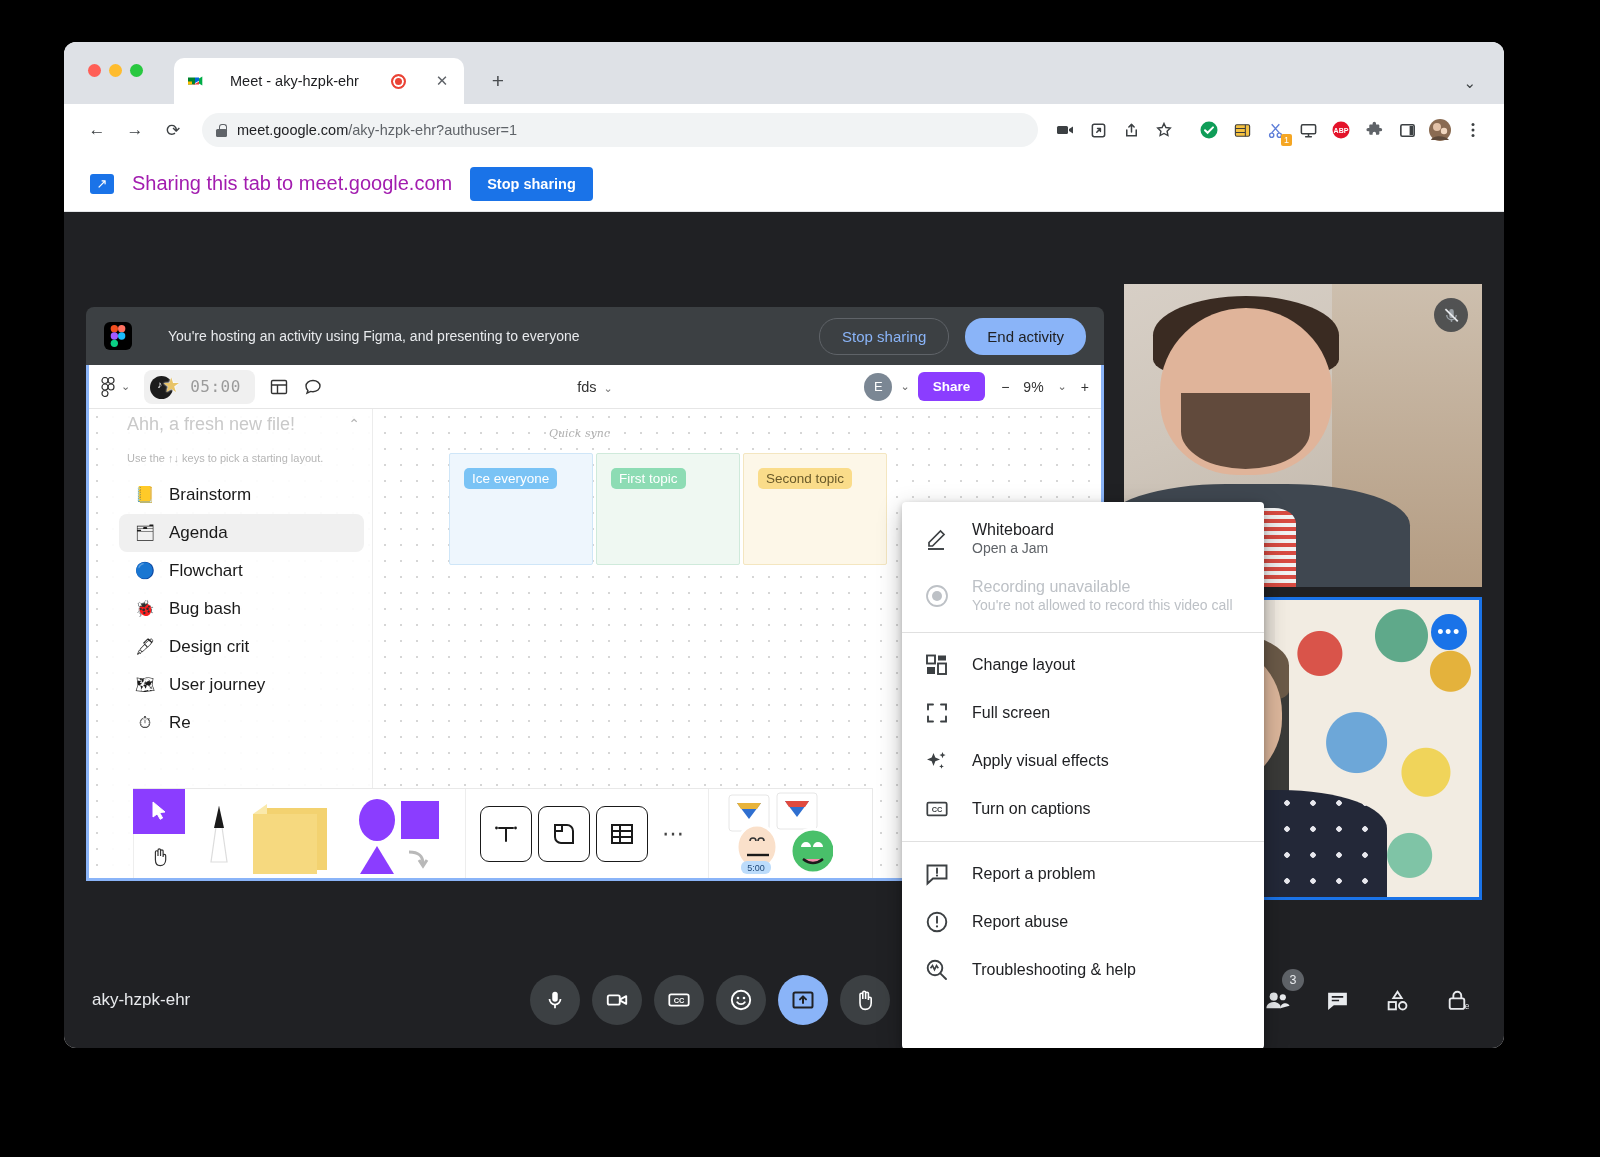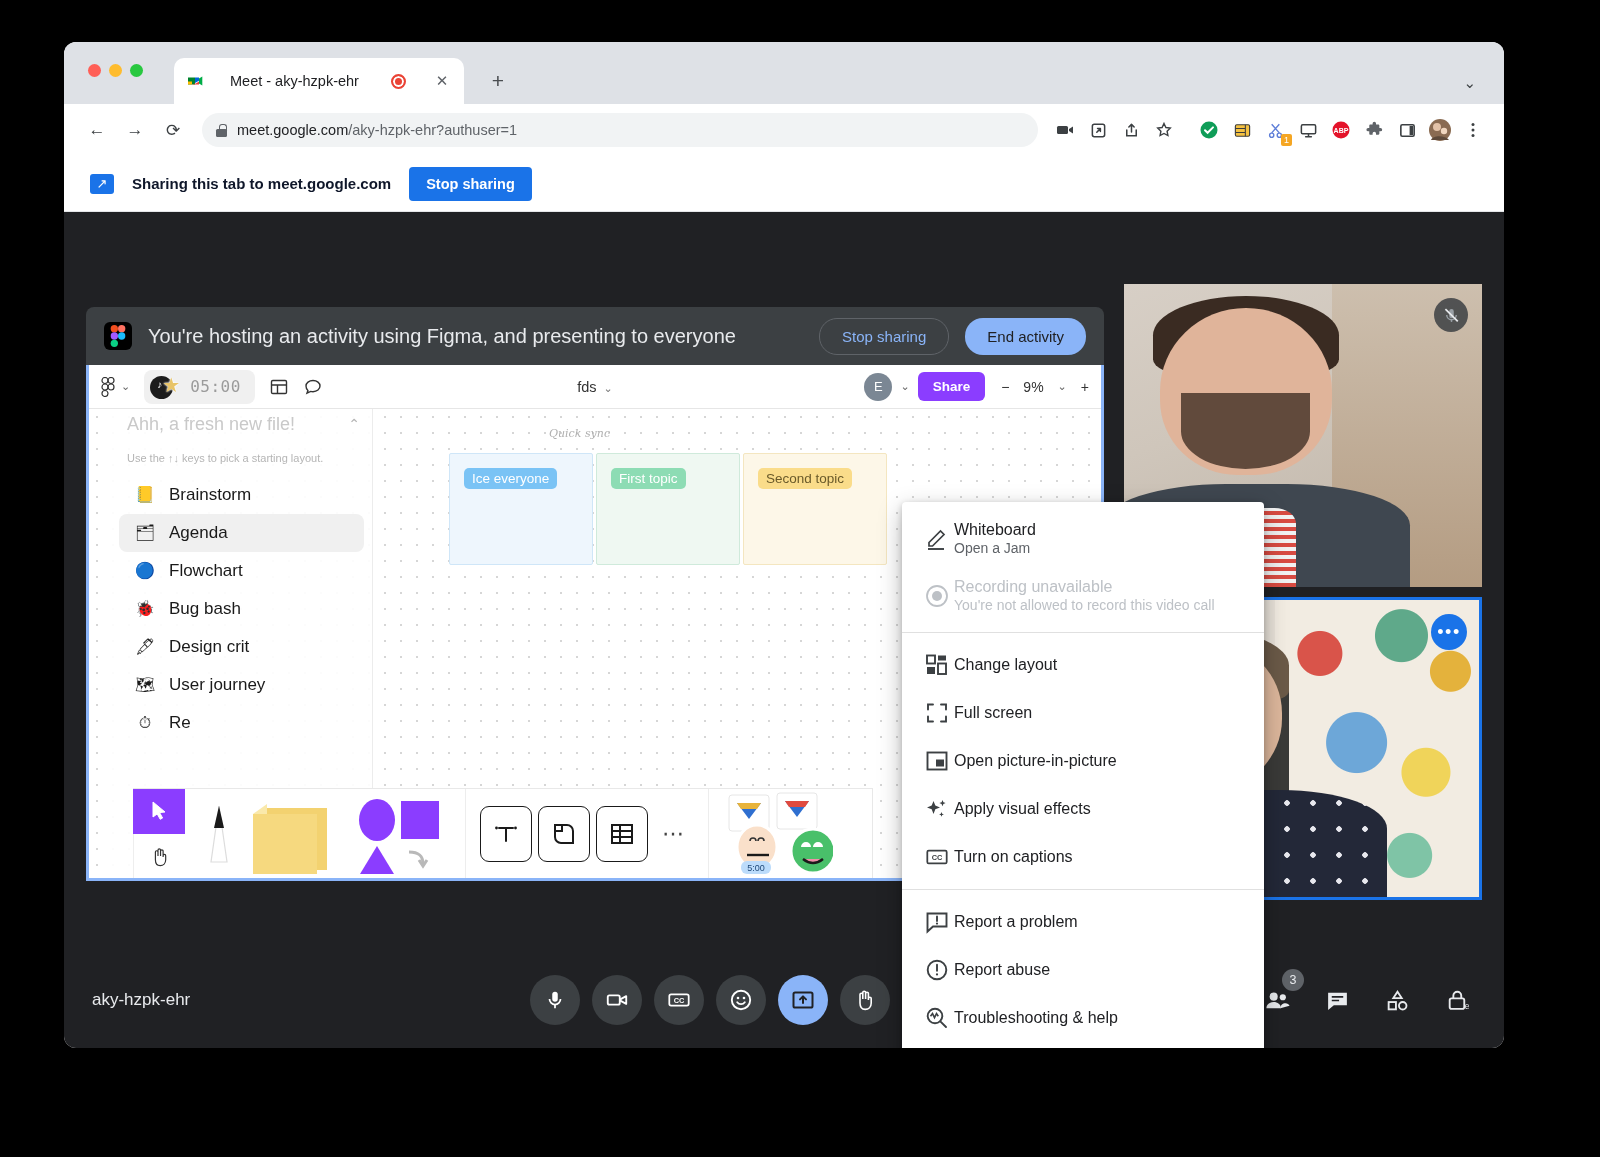--- a/index.html
+++ b/index.html
@@ -125,21 +125,21 @@
     padding: 0 26px; gap: 18px;
   }
   .share-ico {
     width: 24px; height: 20px; border-radius: 3px;
     background: #1a73e8; position: relative; flex: none;
     display:flex;align-items:center;justify-content:center;
   }
   .share-ico::after{
     content:'↗'; color:#fff; font-size:13px; line-height:1;
   }
-  .share-txt { font-size: 15px; color: #0f172a; font-weight: bold; }
+  .share-txt { font-size: 20px; color: #a21caf; }
   .stop-sharing-btn {
     background: #1a73e8; color: #fff;
     border: none; border-radius: 4px;
     padding: 9px 17px;
     font-size: 14.5px; font-weight: bold;
     font-family: "Liberation Sans", sans-serif;
   }
 
   
   .meet {
@@ -159,21 +159,21 @@
     background: #3c4043;
     border-radius: 8px 8px 0 0;
     display: flex; align-items: center;
     padding: 0 18px; gap: 16px;
   }
   .figma-logo {
     width: 28px; height: 28px; border-radius: 6px;
     background: #000; flex: none;
     display: flex; align-items: center; justify-content: center;
   }
-  .banner-txt { font-size: 20px; color: #e8eaed; flex: 1; white-space: nowrap; }
+  .banner-txt { font-size: 14px; color: #e8eaed; flex: 1; white-space: nowrap; margin-left: 20px; }
   .ghost-btn {
     background: transparent; color: #8ab4f8;
     border: 1px solid #5f6368; border-radius: 18px;
     padding: 9px 22px; font-size: 15px;
     font-family: "Liberation Sans", sans-serif;
   }
   .blue-btn {
     background: #8ab4f8; color: #202124;
     border: none; border-radius: 18px;
     padding: 10px 22px; font-size: 15px;
@@ -451,21 +451,21 @@
     position: absolute;
     left: 838px; top: 290px;
     width: 362px;
     background: #fff;
     border-radius: 4px;
     box-shadow: 0 2px 6px rgba(0,0,0,0.2), 0 8px 24px rgba(0,0,0,0.28);
     padding: 8px 0;
     z-index: 50;
   }
   .mitem {
-    display: flex; align-items: center; gap: 4px;
+    display: flex; align-items: center; gap: 22px;
     padding: 11px 22px;
     min-height: 47px;
   }
   .mitem .mico {
     width: 26px; height: 26px; flex: none;
     display: flex; align-items: center; justify-content: center;
     color: #3c4043;
   }
   .mtexts { display: flex; flex-direction: column; gap: 1px; min-width: 0; }
   .mlabel { font-size: 16px; color: #202124; white-space: nowrap; }
@@ -992,31 +992,20 @@
                 <path d="M3 8.5V3.5h5M21 8.5V3.5h-5M3 15.5v5h5M21 15.5v5h-5" fill="none" stroke="currentColor" stroke-width="1.9" stroke-linecap="round"></path>
               </svg>
             </span>
             <span class="mtexts">
               <span class="mlabel">Full screen</span>
             </span>
           </div>
           <div class="mitem">
             <span class="mico">
               <svg width="24" height="24" viewBox="0 0 24 24">
-                <rect x="2.5" y="3.5" width="19" height="17" fill="none" stroke="currentColor" stroke-width="1.9"></rect>
-                <rect x="11" y="10.5" width="8" height="7" fill="currentColor"></rect>
-              </svg>
-            </span>
-            <span class="mtexts">
-              <span class="mlabel">Open picture-in-picture</span>
-            </span>
-          </div>
-          <div class="mitem">
-            <span class="mico">
-              <svg width="24" height="24" viewBox="0 0 24 24">
                 <path d="M8.5 4l1.8 4.6L15 10.4l-4.7 1.8L8.5 17l-1.8-4.8L2 10.4l4.7-1.8z" fill="currentColor"></path>
                 <path d="M17.5 3l.9 2.2 2.2.9-2.2.9-.9 2.2-.9-2.2-2.2-.9 2.2-.9z" fill="currentColor"></path>
                 <path d="M16.5 15l.7 1.7 1.7.7-1.7.7-.7 1.7-.7-1.7-1.7-.7 1.7-.7z" fill="currentColor"></path>
               </svg>
             </span>
             <span class="mtexts">
               <span class="mlabel">Apply visual effects</span>
             </span>
           </div>
           <div class="mitem">

